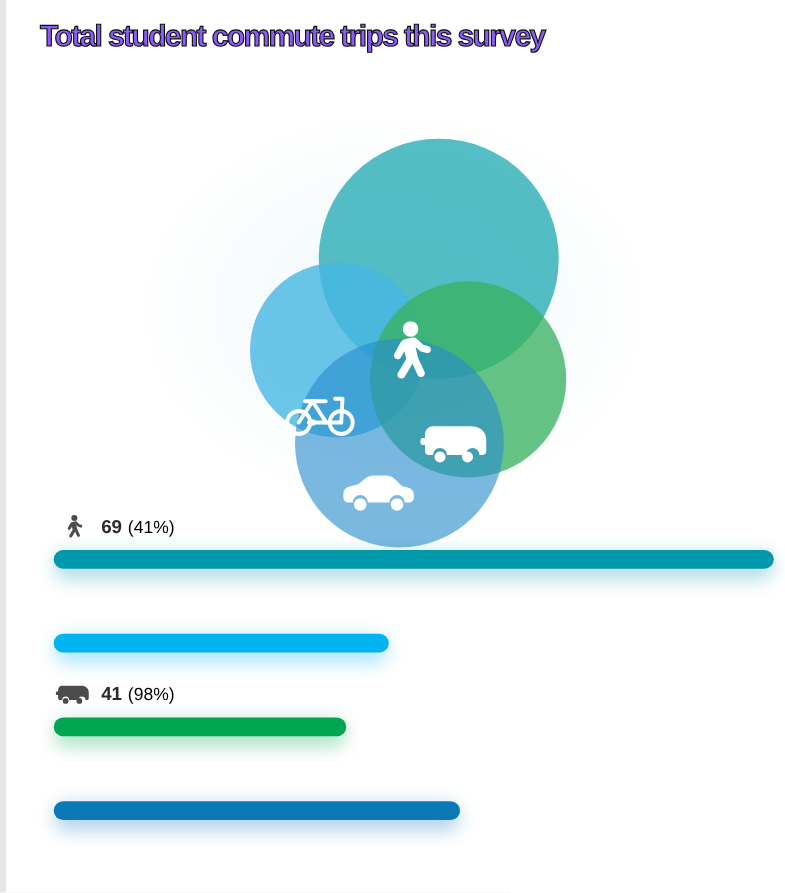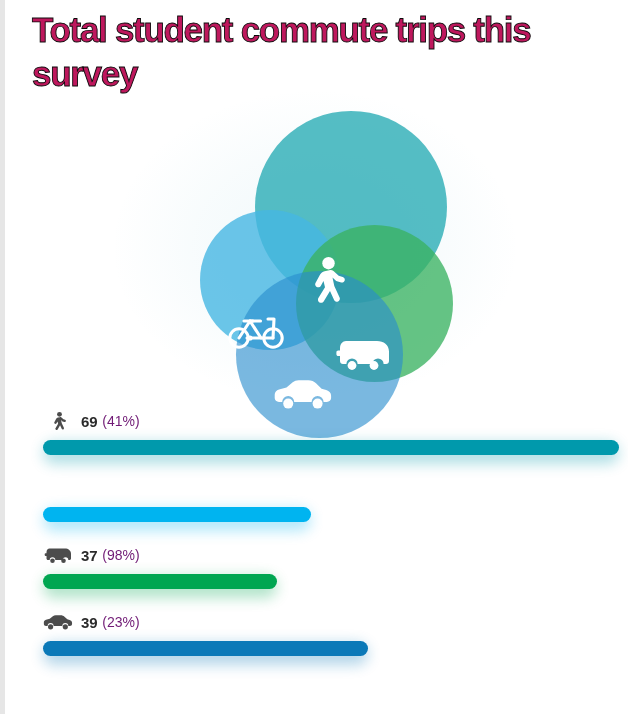--- a/index.html
+++ b/index.html
@@ -44,25 +44,25 @@
     background: #ffffff;
     box-sizing: border-box;
   }
 
   
   .title {
     position: absolute;
     left: 27px;
     top: 8px;
     width: 560px;
-    font-size: 35px;
+    font-size: 24px;
     line-height: 44px;
     font-weight: 900;
     letter-spacing: -1.3px;
-    color: #be185d;
+    color: #8b5cf6;
     font-family: "Liberation Sans", "DejaVu Sans", sans-serif;
     -webkit-text-stroke: 0.9px #0a0a0a;
   }
 
   
   .bubbles {
     position: absolute;
     left: 0px;
     top: 92px;
     width: 623px;
@@ -156,21 +156,21 @@
   .bar-count {
     font-size: 15px;
     font-weight: bold;
     color: #2b2b2b;
     margin-left: 8px;
     letter-spacing: -0.2px;
   }
   .bar-pct {
     font-size: 14px;
     font-weight: normal;
-    color: #701a75;
+    color: #000000;
     margin-left: 5px;
   }
 
   .bar-track {
     position: absolute;
     left: 38px;
     top: 36px;
     height: 15px;
   }
   .bar-fill {
@@ -274,41 +274,30 @@
 
       <div class="bar-row">
         <div class="bar-label">
           <span class="legend-icon">
             <svg width="28" height="18" viewBox="0 0 56 34" fill="currentColor">
               <path d="M11 4h31c6.6 0 12 4 12 10.5V24c0 1.7-1.3 3-3 3h-2.4a5.6 5.6 0 0 0-11.2 0H22.6a5.6 5.6 0 0 0-11.2 0H8c-1.7 0-3-1.3-3-3v-5H3.2c-1 0-1.8-0.8-1.8-1.8v-2c0-1 0.8-1.8 1.8-1.8H5v-2C5 6.9 7.7 4 11 4z"></path>
               <circle cx="17" cy="28.5" r="4.6"></circle>
               <circle cx="39" cy="28.5" r="4.6"></circle>
             </svg>
           </span>
-          <span class="bar-count">37</span>
+          <span class="bar-count">41</span>
           <span class="bar-pct">(98%)</span>
         </div>
         <div class="bar-shadow" style="width:234px;background:#00a651;"></div>
         <div class="bar-track">
           <div class="bar-fill" style="width:234px;background:#00a651;"></div>
         </div>
       </div>
 
       <div class="bar-row">
-        <div class="bar-label">
-          <span class="legend-icon">
-            <svg width="30" height="18" viewBox="0 0 60 34" fill="currentColor">
-              <path d="M6 25c-2.5 0-4.3-1.6-4.3-3.9v-3.4c0-2.6 1.7-4.6 4.3-5.3l7.5-2 6.2-5.1C21.4 4 23.4 3.3 25.6 3.3h9.8c3 0 5.5 1 7.6 3l5.6 5.4 4.6 1.3c3.2 0.9 4.9 2.9 4.9 5.7v2.4c0 2.3-1.8 3.9-4.3 3.9h-3.2a6 6 0 0 0-12 0H21.2a6 6 0 0 0-12 0H6z"></path>
-              <circle cx="15.2" cy="26.6" r="5.2"></circle>
-              <circle cx="44.6" cy="26.6" r="5.2"></circle>
-            </svg>
-          </span>
-          <span class="bar-count">39</span>
-          <span class="bar-pct">(23%)</span>
-        </div>
         <div class="bar-shadow" style="width:325px;background:#0b79b8;"></div>
         <div class="bar-track">
           <div class="bar-fill" style="width:325px;background:#0b79b8;"></div>
         </div>
       </div>
 
     </div>
   </div>
 </div>
 

